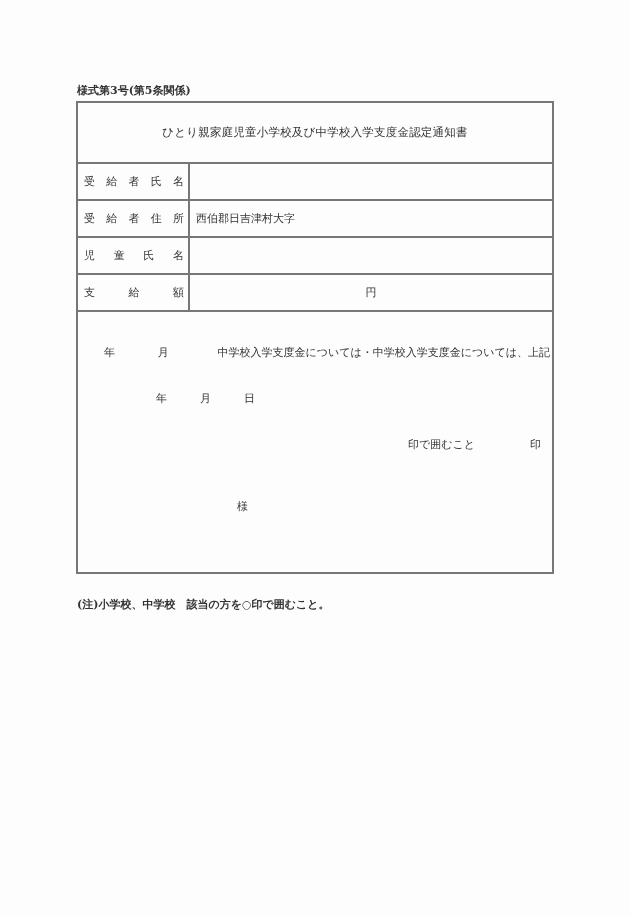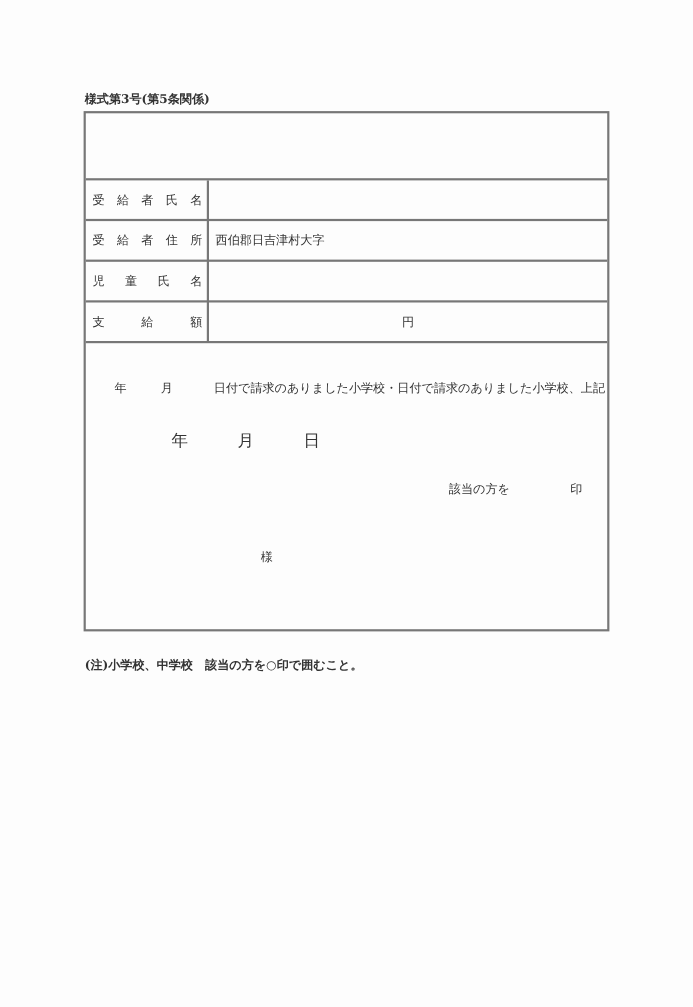--- a/index.html
+++ b/index.html
@@ -96,21 +96,21 @@
     }
     .line1 {
       display: flex;
       justify-content: space-between;
       white-space: nowrap;
     }
     .date-line {
       position: absolute;
       left: 78px;
       top: 288px;
-      font-size: 15px;
+      font-size: 11px;
       white-space: pre;
     }
     .mayor-line {
       position: absolute;
       left: 330px;
       top: 334px;
       font-size: 11px;
       white-space: pre;
     }
     .addressee {
@@ -128,20 +128,21 @@
       font-weight: bold;
     }
   </style>
 </head>
 <body>
 
 <div class="form-label">様式第3号(第5条関係)</div>
 
 <div class="frame">
 
+  <div class="title-cell">ひとり親家庭児童小学校及び中学校入学支度金認定通知書</div>
 
   <div class="hline" style="top:59px"></div>
   <div class="hline" style="top:96px"></div>
   <div class="hline" style="top:133px"></div>
   <div class="hline" style="top:170px"></div>
   <div class="hline" style="top:207px"></div>
 
   <div class="vline" style="top:61px;height:146px"></div>
 
   <div class="row-label" style="top:61px">
@@ -174,22 +175,22 @@
     <span>支</span>
     <span>給</span>
     <span>額</span>
   </div>
   <div class="row-value center" style="top:172px">円</div>
 
   <div class="body-text">
     <div class="line1">
       <span style="white-space:pre">　　年</span>
       <span style="margin-left:-6px">月</span>
-      <span>日付で請求のありました小学校・日付で請求のありました小学校、上記</span>
+      <span>中学校入学支度金については・中学校入学支度金については、上記</span>
     </div>
   </div>
 
   <div class="date-line">年　　　月　　　日</div>
-  <div class="mayor-line">該当の方を　　　　　印</div>
+  <div class="mayor-line">印で囲むこと　　　　　印</div>
   <div class="addressee">様</div>
 </div>
 
 <div class="note">(注)小学校、中学校　該当の方を○印で囲むこと。</div>
 
 </body></html>

